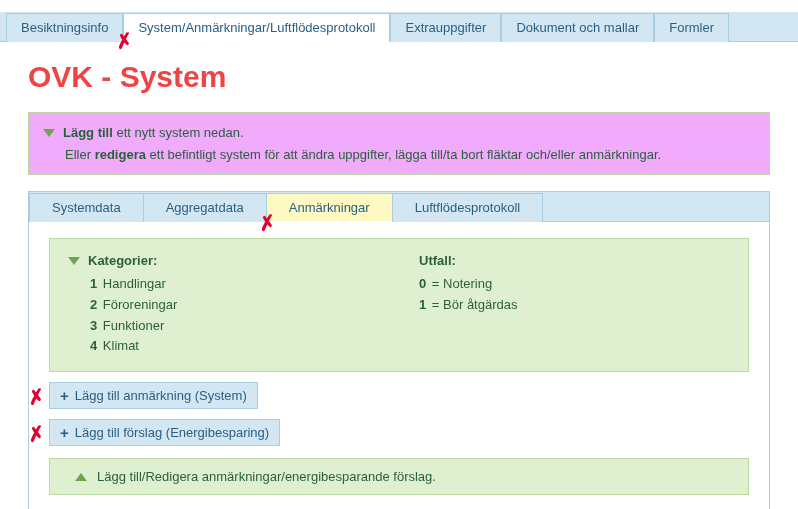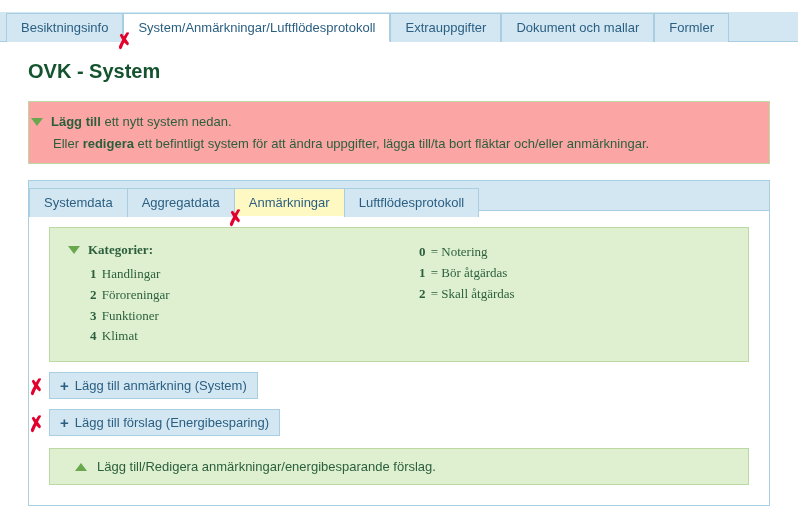--- a/index.html
+++ b/index.html
@@ -30,29 +30,29 @@
     top: 1px;
   }
   .top-tab.active {
     background: #fff;
     border-bottom: 1px solid #fff;
   }
   .page {
     padding: 18px 28px;
   }
   h1.page-title {
-    color: #14532d;
-    font-size: 20px;
+    color: #ef4444;
+    font-size: 30px;
     font-weight: 700;
     margin-bottom: 18px;
   }
   .alert-green {
-    background: #fca5a5;
+    background: #f0abfc;
     border: 1px solid #bcd9a3;
-    padding: 10px 2px;
+    padding: 10px 14px;
     color: #2b5f3c;
     font-size: 13px;
     line-height: 1.5;
   }
   .alert-green .row1 {
     display: flex;
     align-items: center;
     gap: 8px;
   }
   .tri-down {
@@ -71,50 +71,49 @@
   .inner-panel {
     border: 1px solid #a9cde1;
     margin-top: 16px;
   }
   .inner-tabs {
     display: flex;
     background: #d3e7f2;
     border-bottom: 1px solid #a9cde1;
   }
   .inner-tab {
-    padding: 6px 14px;
+    padding: 6px 22px;
     border: 1px solid #a9cde1;
     border-bottom: none;
     background: #d3e7f2;
     color: #2b5f82;
     cursor: pointer;
     font-size: 13px;
     position: relative;
-    top: 7px;
+    top: 1px;
     margin-left: -1px;
   }
   .inner-tab:first-child { margin-left: 0; }
   .inner-tab.active {
     background: #fef9c3;
     border-bottom: 1px solid #fff;
   }
   .inner-body {
     background: #fff;
     padding: 16px 20px 20px 20px;
   }
   .cat-box {
     background: #dff0d0;
     border: 1px solid #bcd9a3;
     padding: 14px 18px;
     color: #2b5f3c;
   }
   .cat-grid {
     display: flex;
     gap: 40px;
-    font-family: Liberation Serif, serif;
   }
   .cat-col { flex: 1; }
   .cat-head {
     display: flex;
     align-items: center;
     gap: 8px;
     font-weight: 700;
     margin-bottom: 6px;
   }
   .cat-list { padding-left: 22px; }
@@ -207,24 +206,26 @@
               <span>Kategorier:</span>
             </div>
             <div class="cat-list">
               <div><b>1</b> <span>Handlingar</span></div>
               <div><b>2</b> <span>Föroreningar</span></div>
               <div><b>3</b> <span>Funktioner</span></div>
               <div><b>4</b> <span>Klimat</span></div>
             </div>
           </div>
           <div class="cat-col">
+            <div class="cat-head" style="padding-left:0;">
+              <span>Utfall:</span>
+            </div>
             <div class="cat-list" style="padding-left:0;">
               <div><b>0</b><span> = Notering</span></div>
               <div><b>1</b><span> = Bör åtgärdas</span></div>
-              <div><b>2</b><span> = Skall åtgärdas</span></div>
             </div>
           </div>
         </div>
       </div>
 
       <div class="rel" style="display:block;">
         <button class="action-btn rel">
           <span class="plus">+</span>
           <span>Lägg till anmärkning (System)</span>
           <span class="mark" style="left:-22px; top:2px;">✗</span>

